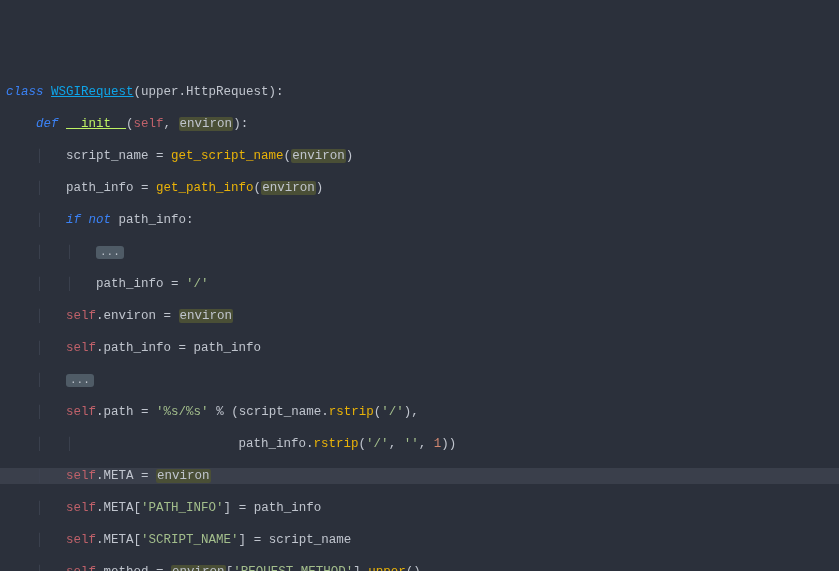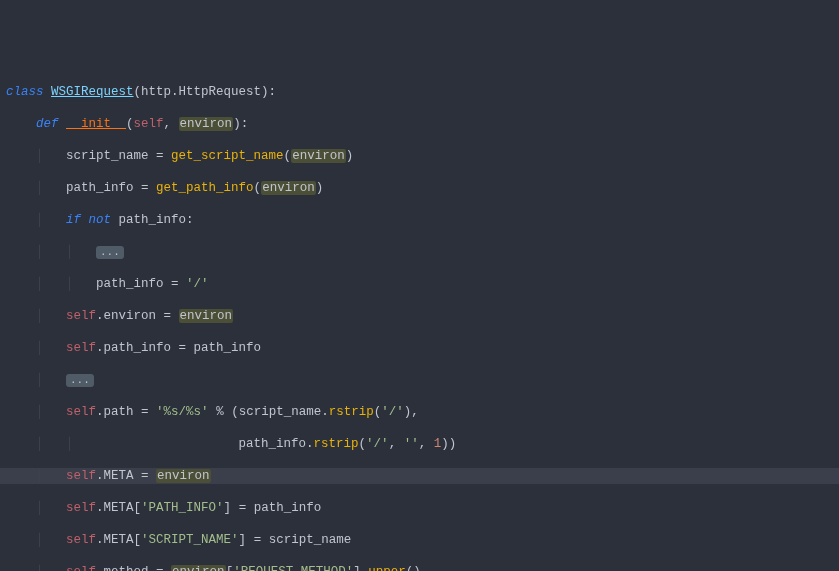--- a/index.html
+++ b/index.html
@@ -19,40 +19,40 @@
   }
   .line {
     height: 16px;
     padding-left: 6px;
   }
   .line.hl {
     background: #3a3f4b;
   }
   
   .kw { color: #3b82f6; font-style: italic; }       
-  .cls { color: #7dd3fc; text-decoration: underline; } 
-  .fn-def { color: #f97316; text-decoration: underline; } 
+  .cls { color: #0ea5e9; text-decoration: underline; } 
+  .fn-def { color: #bef264; text-decoration: underline; } 
   .fn { color: #eab308; }                             
   .param-hl { color: #c0c5ce; background: #4a4f36; border-radius: 2px; padding: 0 1px; } 
   .self { color: #bf616a; text-align: center; }
   .str { color: #a3be8c; }
   .num { color: #d08770; }
   .op { color: #c0c5ce; }
   .punct { color: #c0c5ce; }
   .name { color: #c0c5ce; }
   .fold { background: #4f5b66; color: #c0c5ce; border-radius: 3px; padding: 0 4px; font-size: 11px; display: inline-block; line-height: 13px; }
   .guide { color: #3d4350; }
 </style>
 </head>
 <body>
 
 
 
 <div class="editor">
-<div class="line"><span class="kw">class</span> <span class="cls">WSGIRequest</span><span class="punct">(</span><span class="name">http.HttpRequest</span><span class="punct">):</span></div>
+<div class="line"><span class="kw">class</span> <span class="cls">WSGIRequest</span><span class="punct">(</span><span class="name">upper.HttpRequest</span><span class="punct">):</span></div>
 <div class="line"><span class="guide">    </span><span class="kw">def</span> <span class="fn-def">__init__</span><span class="punct">(</span><span class="self">self</span><span class="punct">, </span><span class="param-hl">environ</span><span class="punct">):</span></div>
 <div class="line"><span class="guide">    │   </span><span class="name">script_name</span> <span class="op">=</span> <span class="fn">get_script_name</span><span class="punct">(</span><span class="param-hl">environ</span><span class="punct">)</span></div>
 <div class="line"><span class="guide">    │   </span><span class="name">path_info</span> <span class="op">=</span> <span class="fn">get_path_info</span><span class="punct">(</span><span class="param-hl">environ</span><span class="punct">)</span></div>
 <div class="line"><span class="guide">    │   </span><span class="kw">if</span> <span class="kw">not</span> <span class="name">path_info</span><span class="punct">:</span></div>
 <div class="line"><span class="guide">    │   │   </span><span class="fold">...</span></div>
 <div class="line"><span class="guide">    │   │   </span><span class="name">path_info</span> <span class="op">=</span> <span class="str">'/'</span></div>
 <div class="line"><span class="guide">    │   </span><span class="self">self</span><span class="punct">.</span><span class="name">environ</span> <span class="op">=</span> <span class="param-hl">environ</span></div>
 <div class="line"><span class="guide">    │   </span><span class="self">self</span><span class="punct">.</span><span class="name">path_info</span> <span class="op">=</span> <span class="name">path_info</span></div>
 <div class="line"><span class="guide">    │   </span><span class="fold">...</span></div>
 <div class="line"><span class="guide">    │   </span><span class="self">self</span><span class="punct">.</span><span class="name">path</span> <span class="op">=</span> <span class="str">'%s/%s'</span> <span class="op">%</span> <span class="punct">(</span><span class="name">script_name</span><span class="punct">.</span><span class="fn">rstrip</span><span class="punct">(</span><span class="str">'/'</span><span class="punct">),</span></div>

